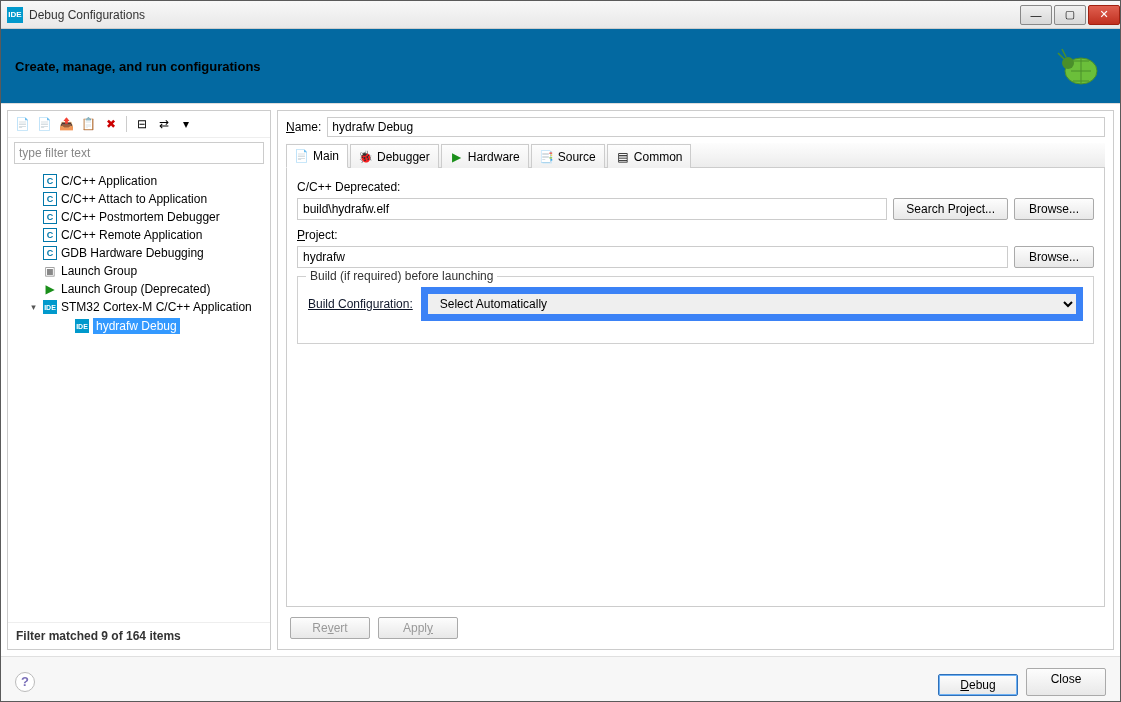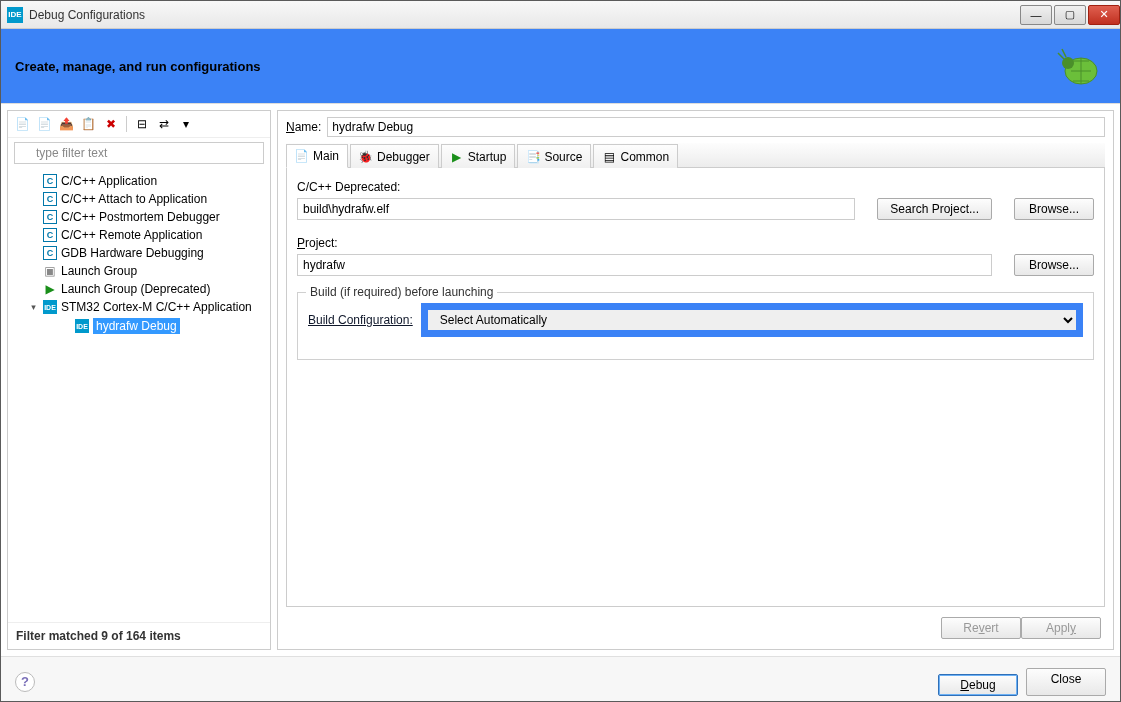--- a/index.html
+++ b/index.html
@@ -41,21 +41,21 @@
   align-items: center;
   justify-content: center;
   border: 1px solid #888;
   border-radius: 2px;
   background: linear-gradient(#f0f0f0,#d8d8d8);
   font-size: 11px;
 }
 .titlebar .win-btn.close { background: linear-gradient(#e06050,#c03020); color:#fff; border-color:#a02010;}
 .header {
   padding: 12px 14px;
-  background: #3b82f6;
+  background: #0369a1;
   border-bottom: 1px solid #ddd;
   display: flex;
   align-items: center;
 }
 .header h2 { font-size: 13px; font-weight: bold; flex:1; }
 .bug-icon {
   width: 60px; height: 50px;
   position: relative;
 }
 .bug-icon svg { width:100%; height:100%; }
@@ -83,21 +83,21 @@
   width: 18px; height: 18px;
   display: inline-flex;
   align-items: center;
   justify-content: center;
   font-size: 12px;
 }
 .toolbar .sep { width:1px; height:16px; background:#ccc; margin:0 2px;}
 .filter-box {
   margin: 4px 6px;
   border: 1px solid #ccc;
-  padding: 3px 21px;
+  padding: 3px 4px;
   color: #888;
   background:#fff;
 }
 .tree {
   flex: 1;
   overflow: auto;
   padding: 4px 2px;
 }
 .tree-item {
   display: flex;
@@ -179,23 +179,23 @@
   flex: 1;
   border: 1px solid #ccc;
   border-top: none;
   padding: 8px 10px;
   background:#fff;
   overflow: auto;
 }
 .form-label { margin: 4px 0 4px 0; }
 .form-row {
   display: flex;
-  gap: 22px;
-  align-items: center;
-  margin-bottom: 16px;
+  gap: 6px;
+  align-items: center;
+  margin-bottom: 8px;
 }
 .form-row input[type=text] {
   flex: 1;
   border: 1px solid #ccc;
   padding: 3px 5px;
   font: inherit;
 }
 .btn {
   padding: 3px 12px;
   border: 1px solid #aaa;
@@ -232,22 +232,21 @@
 .radio-grid {
   display: grid;
   grid-template-columns: 1fr 1fr;
   column-gap: 40px;
   row-gap: 8px;
 }
 .radio-item { display:flex; align-items:center; gap:6px;}
 .radio-item input { margin:0; }
 .bottom-btns {
   display:flex;
-  justify-content:flex-end;
-  gap:0;
+  gap:8px;
   padding: 10px 4px 4px;
 }
 .footer {
   height: 50px;
   display:flex;
   align-items:center;
   justify-content:space-between;
   padding: 0 14px;
   border-top:1px solid #e0e0e0;
   background:#f7f7f7;
@@ -366,21 +365,21 @@
         <div class="tab active">
           <span class="ticon">📄</span>
           <span>Main</span>
         </div>
         <div class="tab">
           <span class="ticon">🐞</span>
           <span>Debugger</span>
         </div>
         <div class="tab">
           <span class="ticon" style="color: rgb(26, 143, 26);">▶</span>
-          <span>Startup</span>
+          <span>Hardware</span>
         </div>
         <div class="tab">
           <span class="ticon">📑</span>
           <span>Source</span>
         </div>
         <div class="tab">
           <span class="ticon">▤</span>
           <span>Common</span>
         </div>
       </div>

